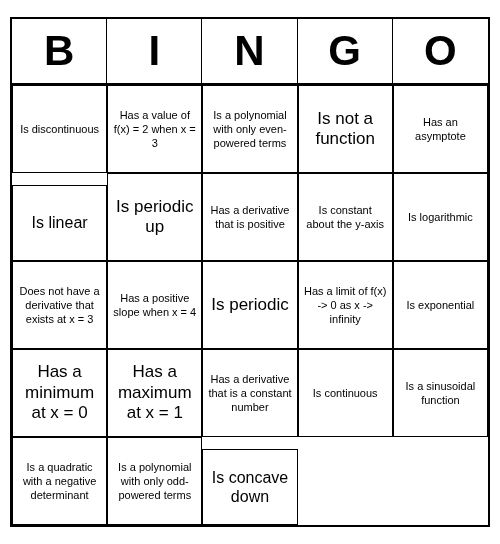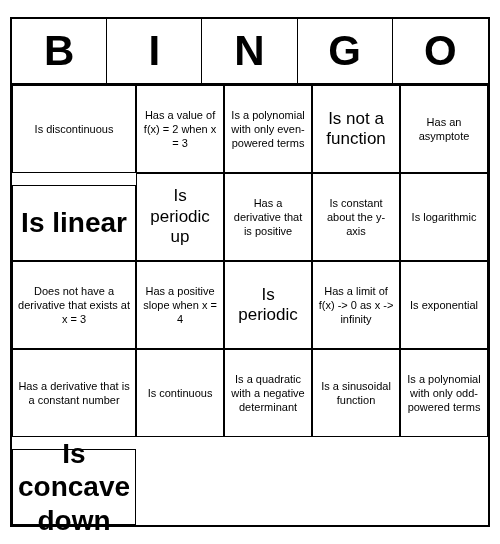--- a/index.html
+++ b/index.html
@@ -40,22 +40,22 @@
       border: 1px solid #000;
       display: flex;
       align-items: center;
       justify-content: center;
       text-align: center;
       padding: 4px 5px;
       font-size: 11px;
       line-height: 1.3;
     }
     .bingo-cell.large-text {
-      font-size: 28px;
-      font-weight: bold;
+      font-size: 16px;
+      font-weight: normal;
       line-height: 1.2;
       margin-top: 12px;
     }
     .bingo-cell.medium-text {
       font-size: 17px;
       font-weight: normal;
       line-height: 1.2;
     }
   </style>
 </head>
@@ -78,20 +78,22 @@
       <div class="bingo-cell large-text">Is linear</div>
       <div class="bingo-cell medium-text">Is periodic up</div>
       <div class="bingo-cell">Has a derivative that is positive</div>
       <div class="bingo-cell">Is constant about the y-axis</div>
       <div class="bingo-cell">Is logarithmic</div>
       <div class="bingo-cell">Does not have a derivative that exists at x = 3</div>
       <div class="bingo-cell">Has a positive slope when x = 4</div>
       <div class="bingo-cell medium-text">Is periodic</div>
       <div class="bingo-cell">Has a limit of f(x) -&gt; 0 as x -&gt; infinity</div>
       <div class="bingo-cell">Is exponential</div>
+      <div class="bingo-cell medium-text">Has a minimum at x = 0</div>
+      <div class="bingo-cell medium-text">Has a maximum at x = 1</div>
       <div class="bingo-cell">Has a derivative that is a constant number</div>
       <div class="bingo-cell">Is continuous</div>
+      <div class="bingo-cell">Is a sinusoidal function</div>
       <div class="bingo-cell">Is a quadratic with a negative determinant</div>
-      <div class="bingo-cell">Is a sinusoidal function</div>
       <div class="bingo-cell">Is a polynomial with only odd-powered terms</div>
       <div class="bingo-cell large-text">Is concave down</div>
     </div>
 </div>
 
 </body></html>

